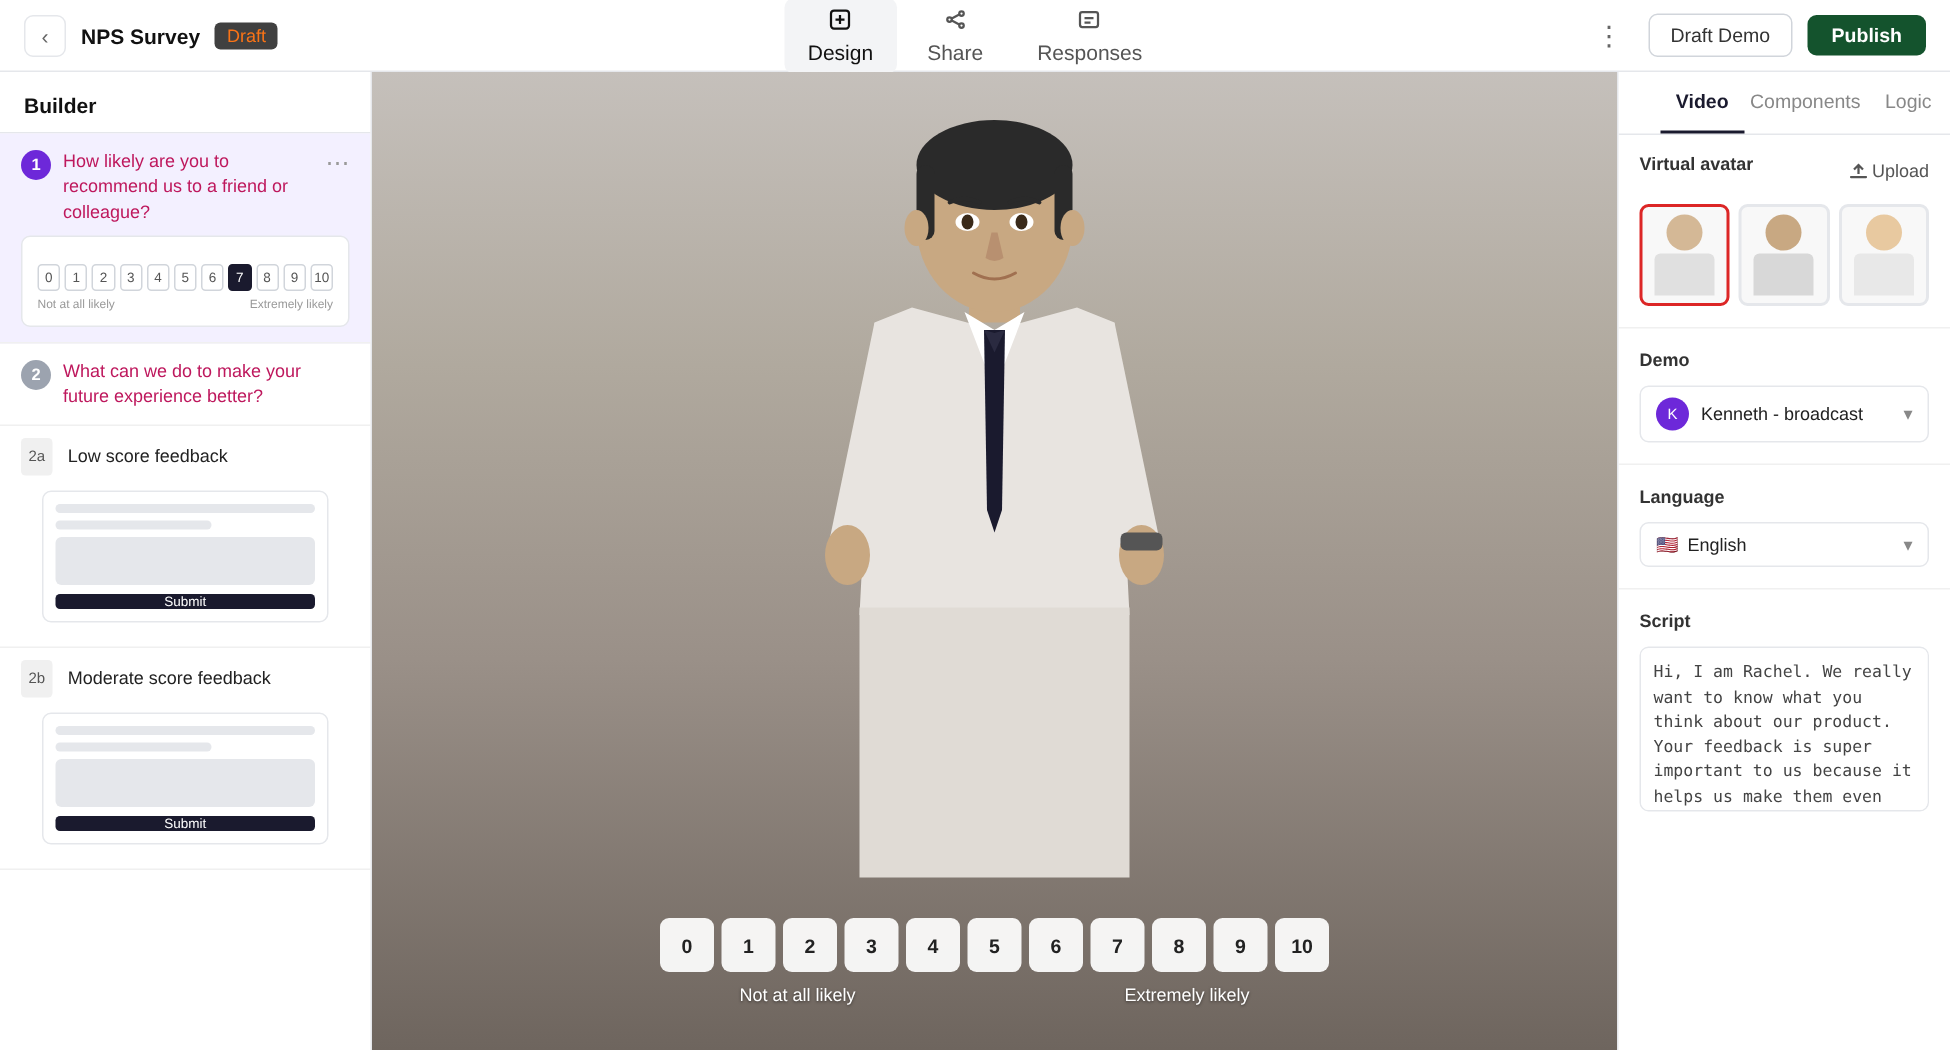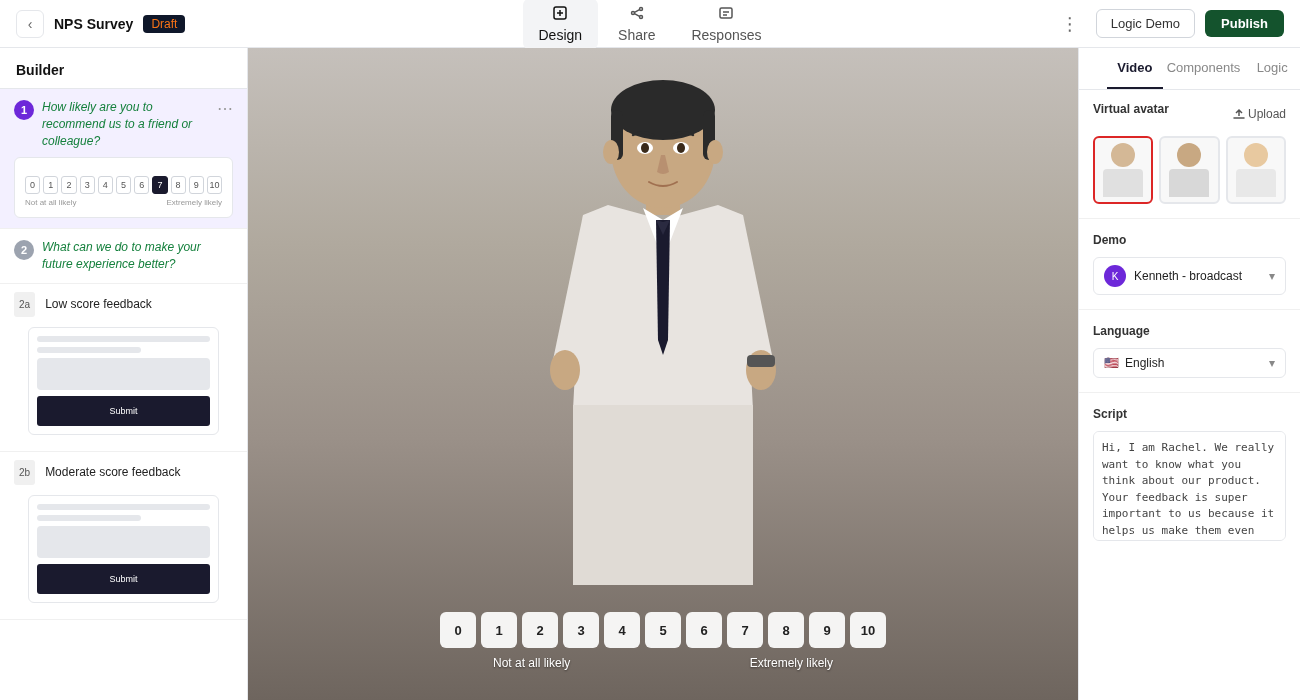--- a/index.html
+++ b/index.html
@@ -3,54 +3,54 @@
   <meta charset="utf-8">
   <style>
     * { box-sizing: border-box; margin: 0; padding: 0; }
     body { font-family: -apple-system, BlinkMacSystemFont, 'Segoe UI', sans-serif; background: #f5f5f5; width: 1300px; height: 700px; overflow: hidden; display: flex; flex-direction: column; }
 
     
     .top-nav { display: flex; align-items: center; background: #fff; border-bottom: 1px solid #e5e7eb; padding: 0 16px; height: 48px; flex-shrink: 0; }
     .nav-left { display: flex; align-items: center; gap: 10px; flex: 1; }
     .back-btn { width: 28px; height: 28px; border: 1px solid #e5e7eb; border-radius: 6px; background: #fff; cursor: pointer; display: flex; align-items: center; justify-content: center; color: #666; font-size: 14px; }
     .survey-title { font-size: 14px; font-weight: 600; color: #111; }
-    .draft-badge { font-size: 12px; color: #f97316; font-weight: 500; background: #0f172a; padding: 2px 8px; border-radius: 4px; }
+    .draft-badge { font-size: 12px; color: #f97316; font-weight: 500; background: #404040; padding: 2px 8px; border-radius: 4px; }
     .nav-center { display: flex; align-items: center; gap: 4px; flex: 1; justify-content: center; }
     .nav-tab { display: flex; align-items: center; gap: 6px; padding: 6px 16px; border-radius: 6px; font-size: 14px; font-weight: 500; color: #555; cursor: pointer; flex-direction: column; }
     .nav-tab.active { background: #f3f4f6; color: #111; }
     .nav-tab svg { width: 16px; height: 16px; }
     .nav-right { display: flex; align-items: center; gap: 10px; flex: 1; justify-content: flex-end; }
     .more-btn { width: 32px; height: 32px; display: flex; align-items: center; justify-content: center; cursor: pointer; color: #666; font-size: 18px; }
     .live-demo-btn { padding: 6px 14px; border: 1px solid #d1d5db; border-radius: 6px; background: #fff; font-size: 13px; font-weight: 500; cursor: pointer; color: #333; }
     .publish-btn { padding: 6px 16px; border: none; border-radius: 6px; background: #14532d; color: #fff; font-size: 13px; font-weight: 700; cursor: pointer; }
 
     
     .main { display: flex; flex: 1; overflow: hidden; }
 
     
     .sidebar { width: 248px; background: #fff; border-right: 1px solid #e5e7eb; overflow-y: auto; flex-shrink: 0; }
     .sidebar-header { padding: 14px 16px 10px; font-size: 14px; font-weight: 700; color: #111; border-bottom: 1px solid #e5e7eb; }
     .question-item { padding: 10px 14px; border-bottom: 1px solid #f0f0f0; }
     .question-item.active { background: #f3f0ff; }
     .q-header { display: flex; align-items: flex-start; gap: 8px; }
     .q-num { width: 20px; height: 20px; border-radius: 50%; background: #6d28d9; color: #fff; font-size: 11px; font-weight: 700; display: flex; align-items: center; justify-content: center; flex-shrink: 0; margin-top: 1px; }
-    .q-text { font-size: 12px; color: #15803d; line-height: 1.4; flex: 1; font-style: italic; }
+    .q-text { font-size: 12px; color: #be185d; line-height: 1.4; flex: 1; }
     .q-more { color: #999; font-size: 16px; cursor: pointer; margin-left: auto; }
     .q-preview { background: #fff; border: 1px solid #e5e7eb; border-radius: 6px; margin-top: 8px; padding: 10px; }
     .nps-scale { display: flex; gap: 3px; margin: 8px 0 4px; }
     .nps-num { width: 18px; height: 18px; border: 1px solid #d1d5db; border-radius: 3px; font-size: 9px; display: flex; align-items: center; justify-content: center; color: #555; }
     .nps-num.selected { background: #1a1a2e; color: #fff; border-color: #1a1a2e; }
     .nps-labels { display: flex; justify-content: space-between; font-size: 8px; color: #999; }
     .sub-question { padding: 8px 14px; border-bottom: 1px solid #f0f0f0; }
     .sub-q-badge { display: inline-block; font-size: 10px; color: #555; background: #f0f0f0; border-radius: 3px; padding: 7px 5px; margin-right: 4px; }
     .sub-q-title { font-size: 12px; color: #222; font-weight: 500; }
     .sub-preview { background: #fff; border: 1px solid #e5e7eb; border-radius: 6px; margin: 6px 14px 8px; padding: 8px; }
     .fake-text-line { height: 6px; background: #e5e7eb; border-radius: 3px; margin-bottom: 5px; }
     .fake-text-line.short { width: 60%; }
-    .submit-btn-fake { width: 100%; background: #1a1a2e; color: #fff; font-size: 9px; border: none; border-radius: 3px; padding: 10px; text-align: center; margin-top: 6px; }
+    .submit-btn-fake { width: 100%; background: #1a1a2e; color: #fff; font-size: 9px; border: none; border-radius: 3px; padding: 0; text-align: center; margin-top: 6px; }
 
     
     .video-area { flex: 1; background: #2a2a2a; position: relative; display: flex; align-items: center; justify-content: center; overflow: hidden; }
     .nps-overlay { position: absolute; bottom: 30px; left: 50%; transform: translateX(-50%); display: flex; flex-direction: column; align-items: center; gap: 8px; width: 340px; }
     .nps-row { display: flex; gap: 5px; }
     .nps-btn { width: 36px; height: 36px; background: rgba(255,255,255,0.92); border: none; border-radius: 6px; font-size: 13px; font-weight: 600; cursor: pointer; display: flex; align-items: center; justify-content: center; color: #222; }
     .nps-footer-labels { display: flex; justify-content: space-between; width: 100%; font-size: 12px; color: #fff; font-weight: 500; text-shadow: 0 1px 2px rgba(0,0,0,0.5); }
 
     
     .right-panel { width: 222px; background: #fff; border-left: 1px solid #e5e7eb; overflow-y: auto; flex-shrink: 0; }
@@ -111,21 +111,21 @@
     <div class="nav-tab">
       <svg viewBox="0 0 16 16" fill="none" stroke="currentColor" stroke-width="1.5">
           <rect x="2" y="3" width="12" height="10" rx="1.5"></rect>
           <path d="M5 7h6M5 10h4"></path>
         </svg>
       <span>Responses</span>
     </div>
   </div>
   <div class="nav-right">
     <div class="more-btn">⋮</div>
-    <button class="live-demo-btn">Logic Demo</button>
+    <button class="live-demo-btn">Draft Demo</button>
     <button class="publish-btn">Publish</button>
   </div>
 </div>
 
 <div class="main">
 
   <div class="sidebar">
     <div class="sidebar-header">Builder</div>
 
     <div class="question-item active">

